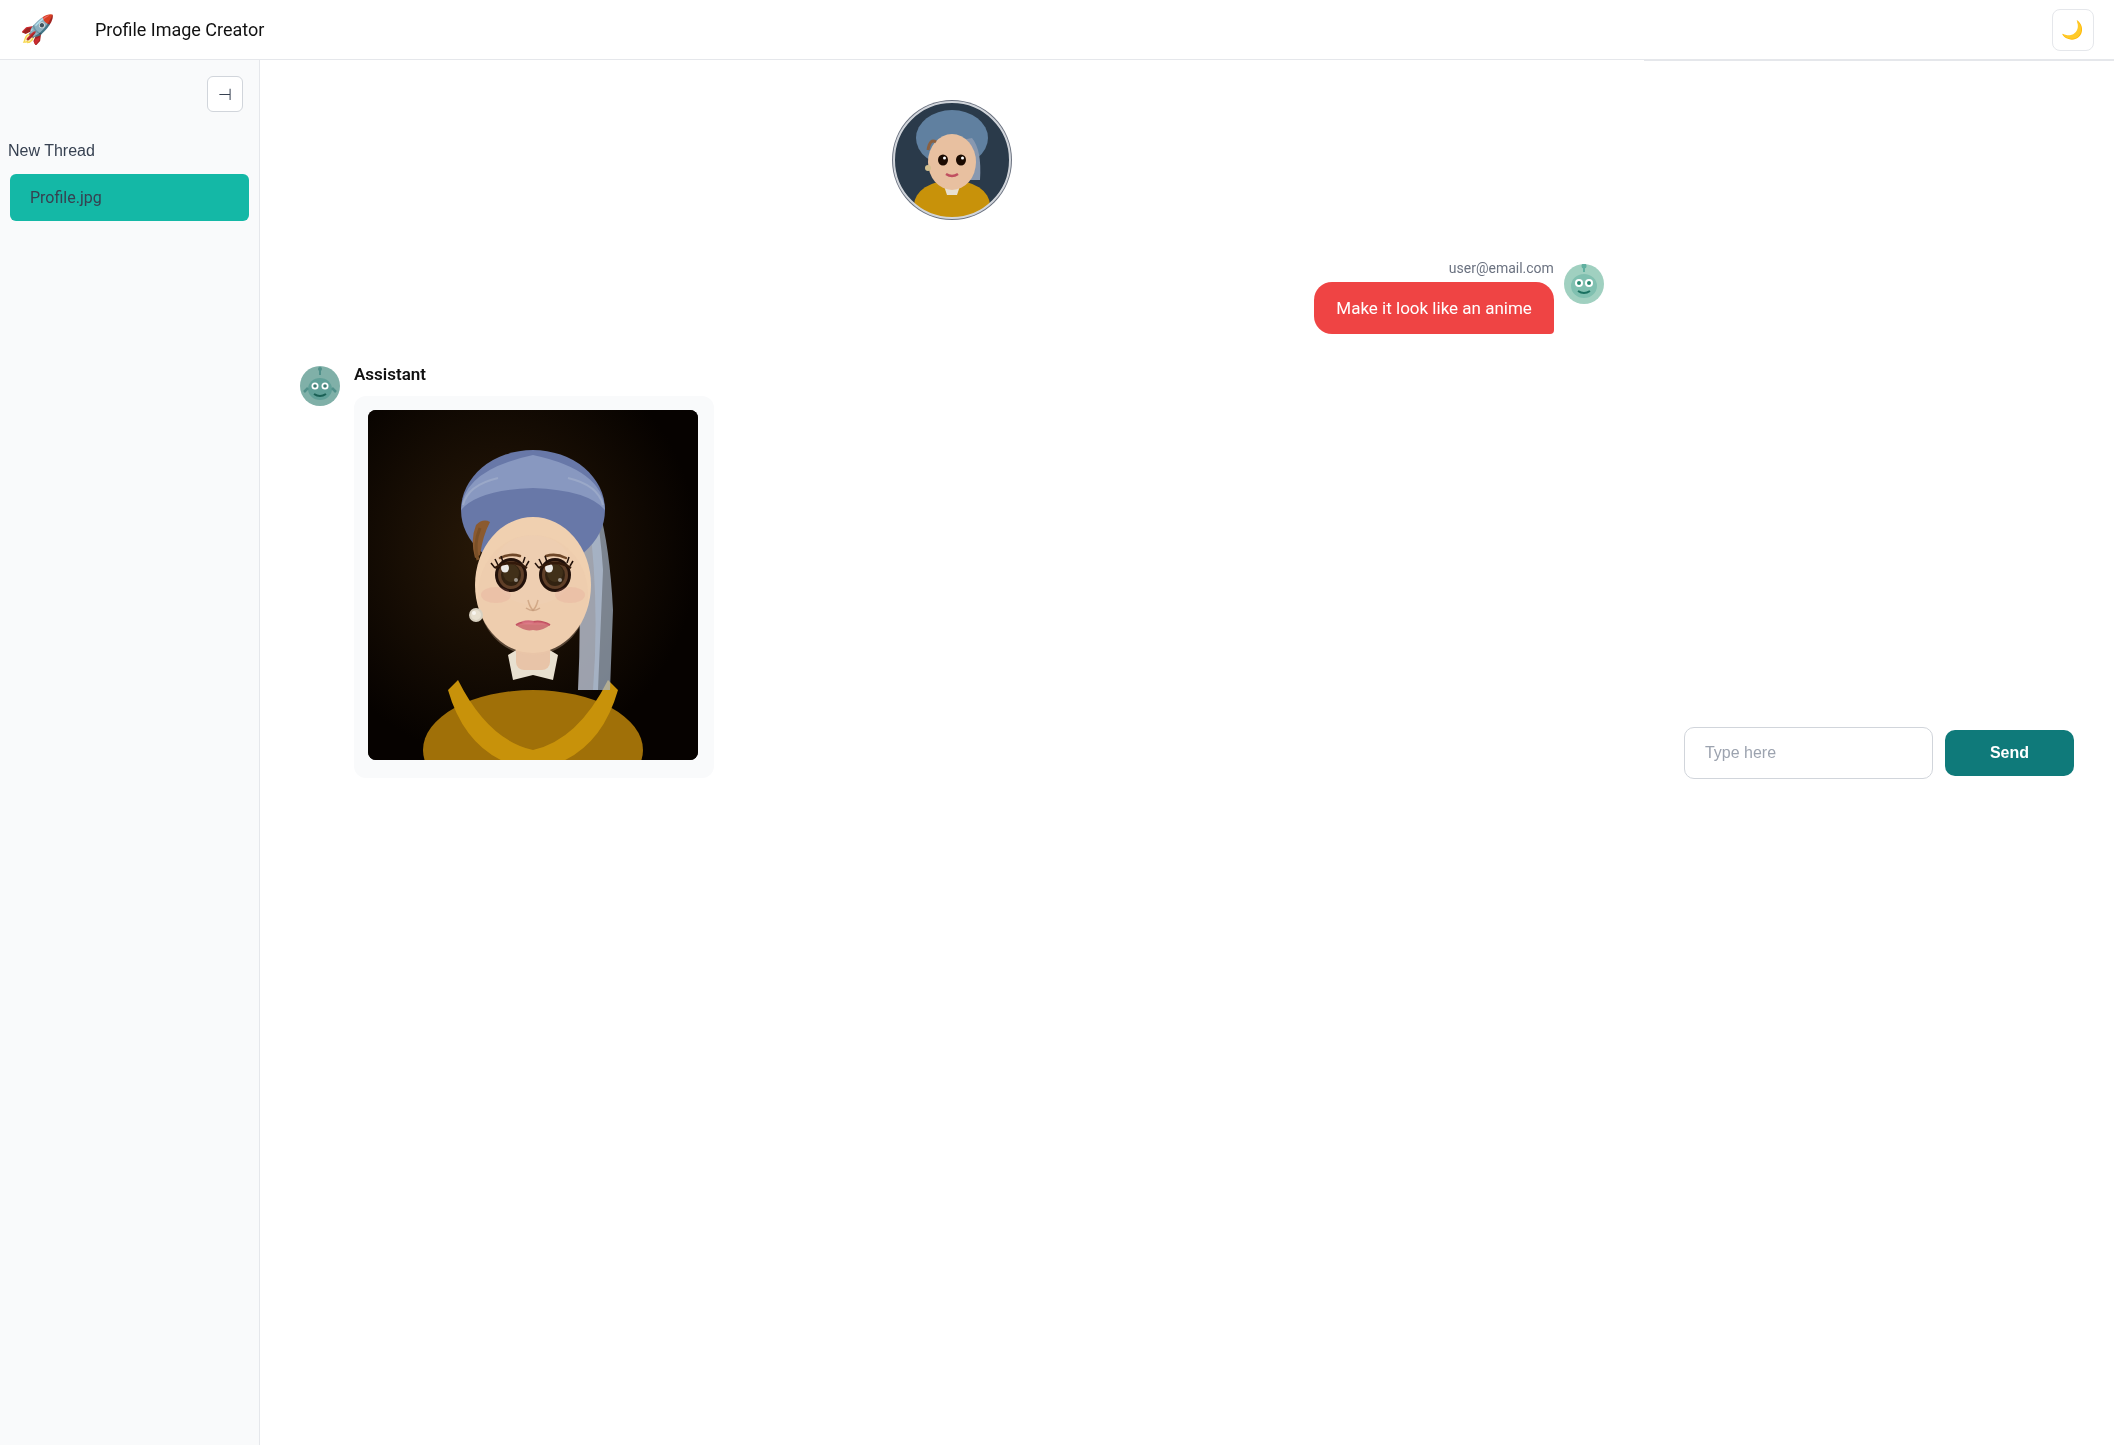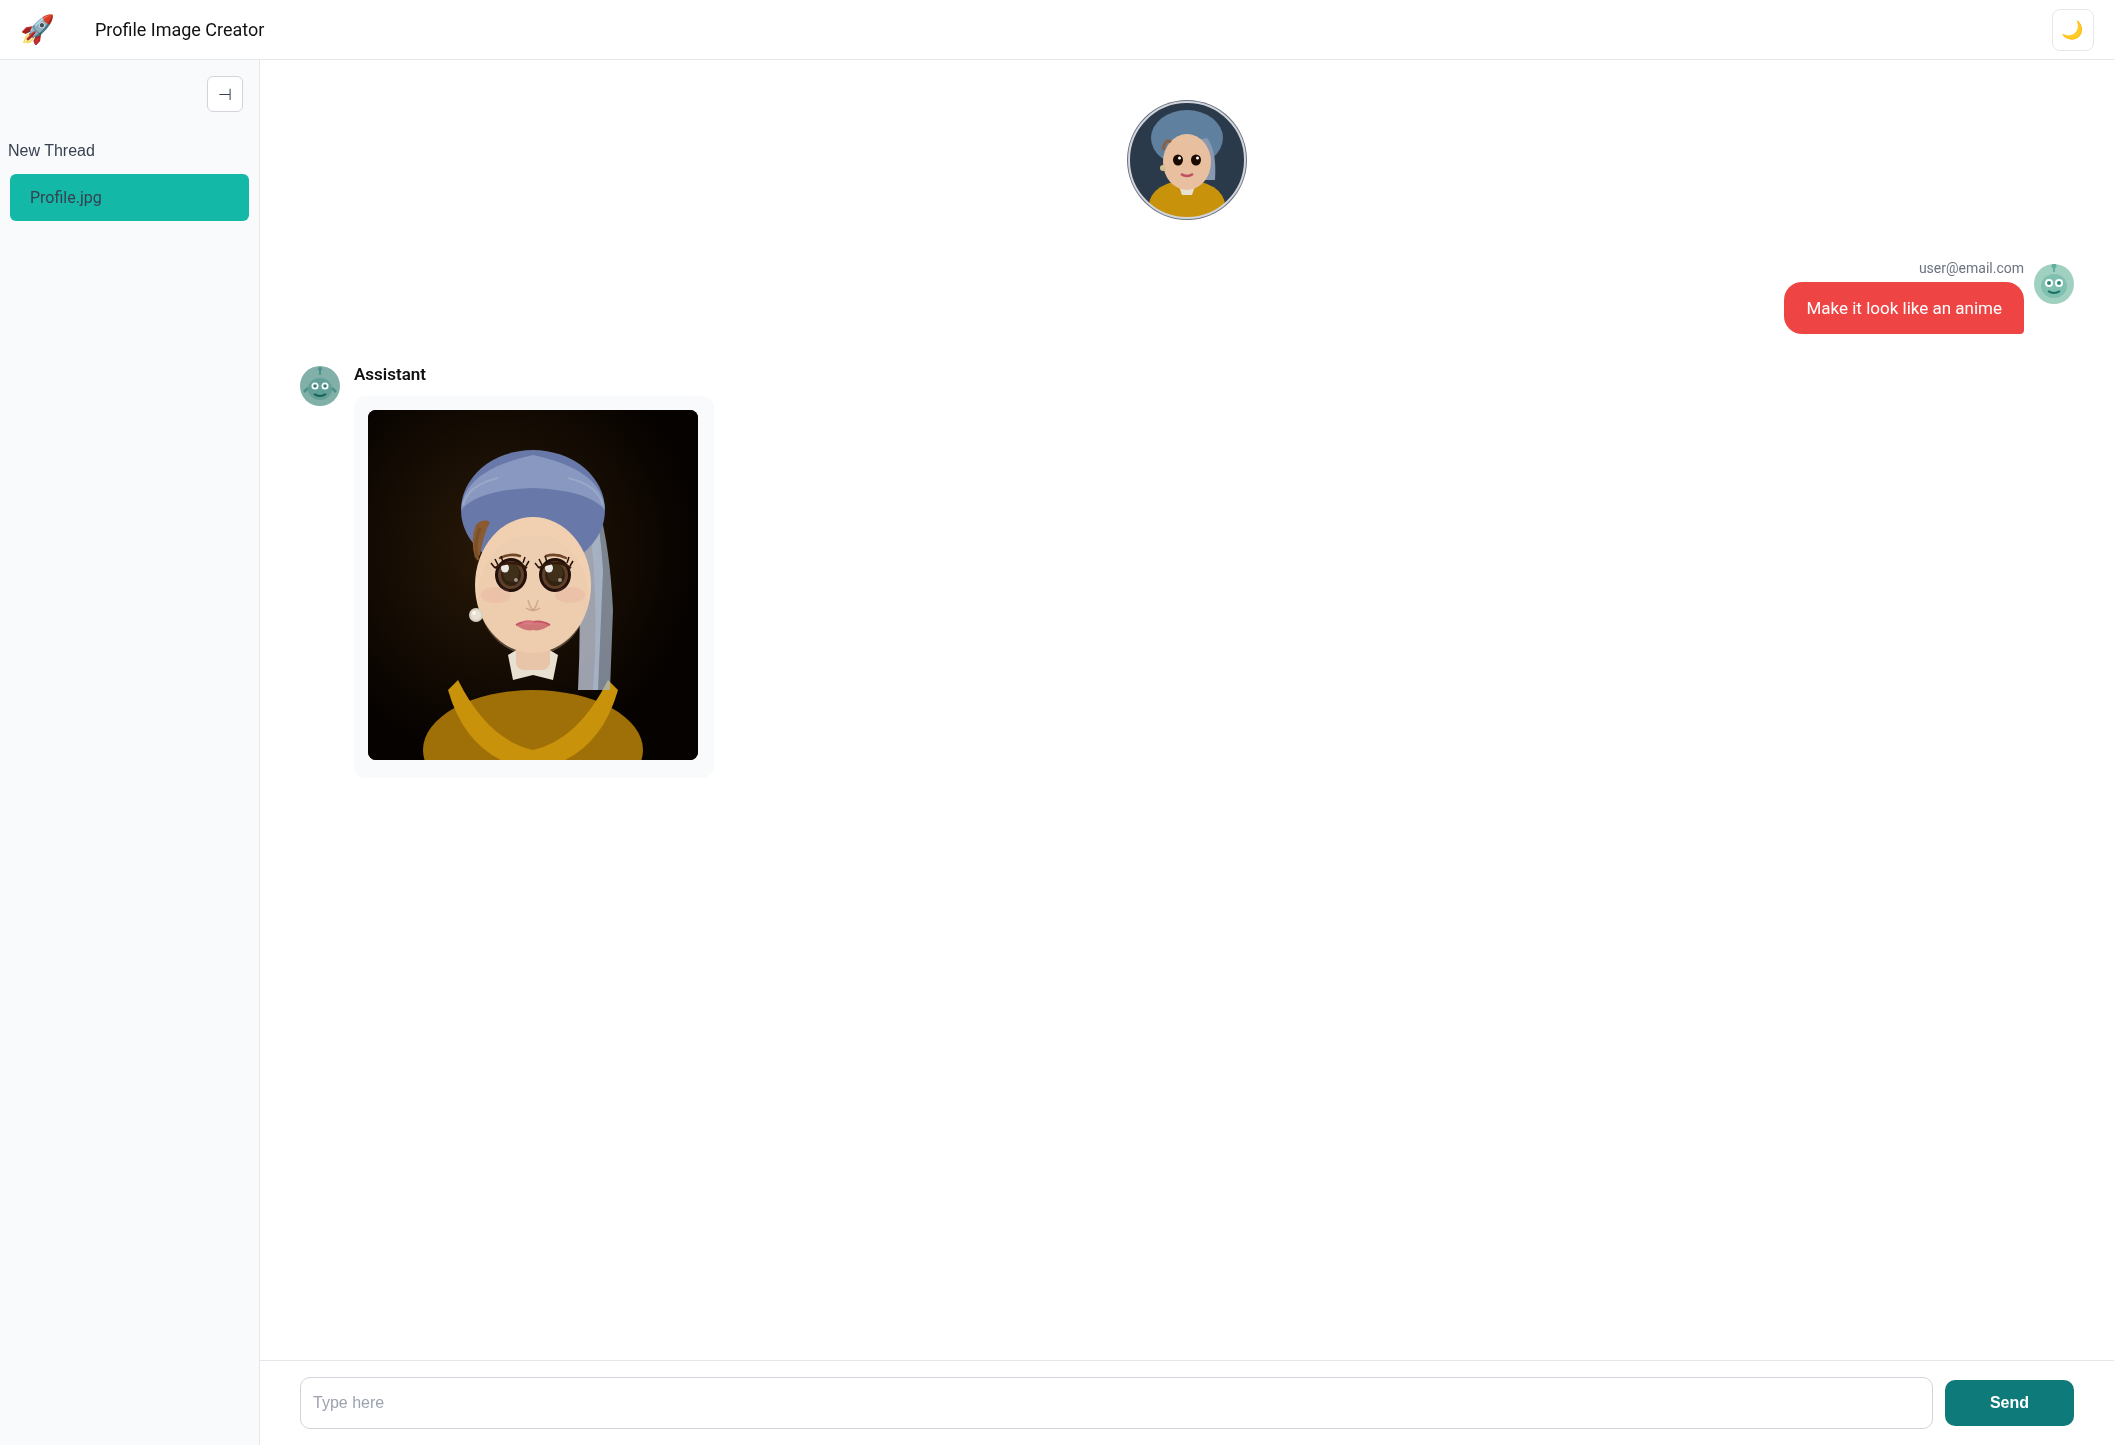--- a/index.html
+++ b/index.html
@@ -101,21 +101,21 @@
       cursor: pointer;
       background: #14b8a6;
       border-radius: 6px;
       margin: 0 10px;
     }
 
     
     .chat-area {
       flex: 1;
       display: flex;
-      flex-direction: column;
+      flex-direction: row;
       overflow: hidden;
       background: #fff;
     }
     .chat-messages {
       flex: 1;
       overflow-y: auto;
       padding: 30px 40px;
       display: flex;
       flex-direction: column;
       gap: 30px;
@@ -200,21 +200,21 @@
       padding: 16px 40px;
       border-top: 1px solid #e5e7eb;
       display: flex;
       gap: 12px;
       align-items: center;
       background: #fff;
       flex-shrink: 0;
     }
     .chat-input {
       flex: 1;
-      padding: 16px 12px;
+      padding: 16px 20px;
       border: 1px solid #d1d5db;
       border-radius: 10px;
       font-size: 16px;
       color: #374151;
       outline: none;
       background: #fff;
     }
     .chat-input::placeholder {
       color: #9ca3af;
     }

